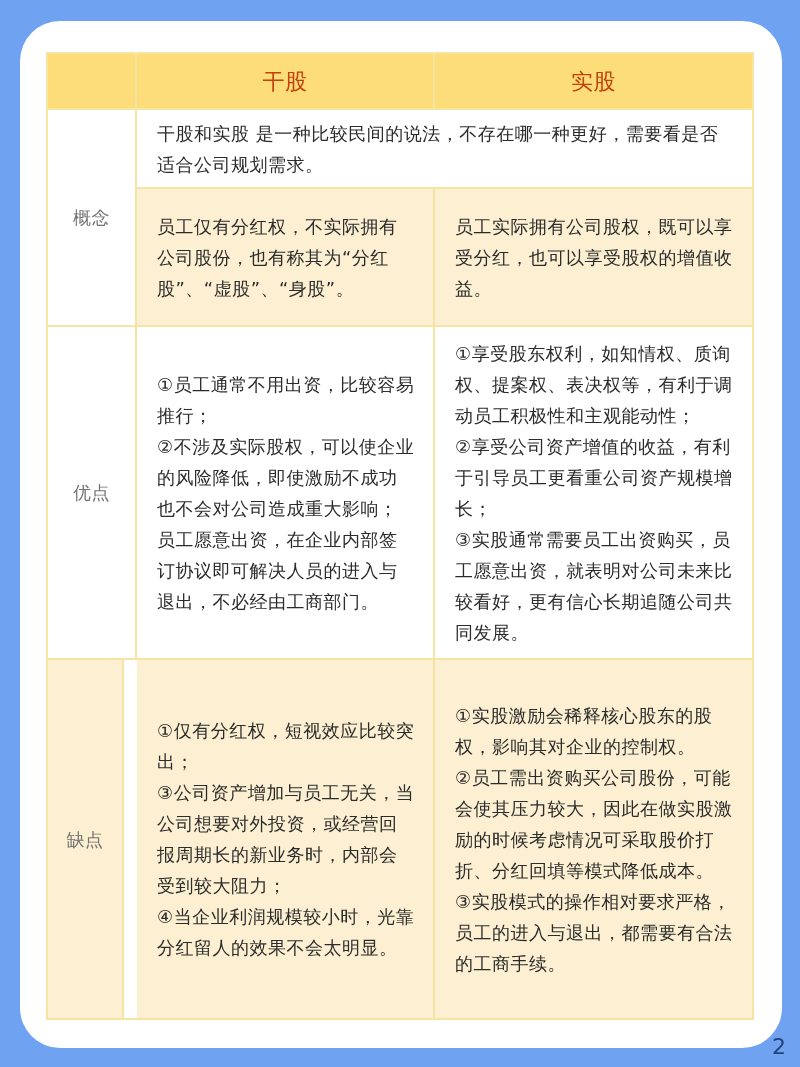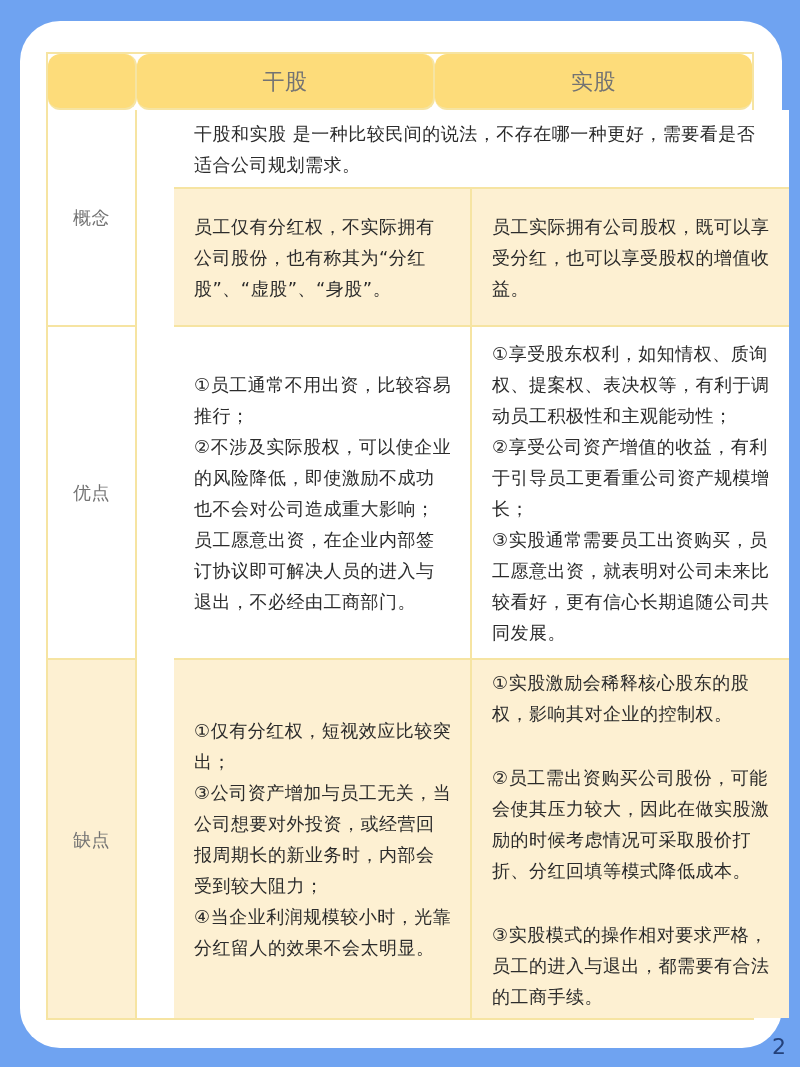--- a/index.html
+++ b/index.html
@@ -18,25 +18,25 @@
   .table {
     position: absolute; left: 46px; top: 52px; width: 708px; height: 968px;
     box-sizing: border-box;
     border: 2px solid #f6e4a2;
   }
   .cell {
     position: absolute; box-sizing: border-box;
     border-right: 2px solid #f6e4a2; border-bottom: 2px solid #f6e4a2;
     font-size: 18px; line-height: 31px; letter-spacing: 0.5px;
   }
-  .hdr { background: #fddc7a; font-size: 22px; display: flex; align-items: center; justify-content: center; color: #737373; border-radius: 12px; }
+  .hdr { background: #fddc7a; font-size: 22px; display: flex; align-items: center; justify-content: center; color: #c2410c; }
   .white { background: #ffffff; }
   .cream { background: #fdf0d2; }
   .label { display: flex; align-items: center; justify-content: center; font-size: 18px; color: #737373; }
-  .txt { padding: 0 18px 0 20px; display: flex; flex-direction: column; justify-content: center; margin-left: 37px; }
+  .txt { padding: 0 18px 0 20px; display: flex; flex-direction: column; justify-content: center; }
   .txt p { margin: 0; }
   .pagenum {
     position: absolute; right: 14px; bottom: 8px;
     font-size: 22px; color: #24417a;
   }
 </style>
 </head>
 <body>
 
 <div class="card"></div>
@@ -63,26 +63,26 @@
     <p>①员工通常不用出资，比较容易推行；</p>
     <p>②不涉及实际股权，可以使企业的风险降低，即使激励不成功也不会对公司造成重大影响；</p>
     <p>员工愿意出资，在企业内部签订协议即可解决人员的进入与退出，不必经由工商部门。</p>
   </div>
   <div class="cell white txt" style="left:387px;top:273px;width:317px;height:333px;border-right:none;">
     <p>①享受股东权利，如知情权、质询权、提案权、表决权等，有利于调动员工积极性和主观能动性；</p>
     <p>②享受公司资产增值的收益，有利于引导员工更看重公司资产规模增长；</p>
     <p>③实股通常需要员工出资购买，员工愿意出资，就表明对公司未来比较看好，更有信心长期追随公司共同发展。</p>
   </div>
 
-  <div class="cell cream label" style="left:0;top:606px;width:89px;height:358px;border-bottom:none;">缺点</div>
+  <div class="cell cream label" style="left:0;top:606px;width:76px;height:358px;border-bottom:none;">缺点</div>
   <div class="cell cream txt" style="left:89px;top:606px;width:298px;height:358px;border-bottom:none;">
     <p>①仅有分红权，短视效应比较突出；</p>
     <p>③公司资产增加与员工无关，当公司想要对外投资，或经营回报周期长的新业务时，内部会受到较大阻力；</p>
     <p>④当企业利润规模较小时，光靠分红留人的效果不会太明显。</p>
   </div>
-  <div class="cell cream txt" style="left:387px;top:606px;width:317px;height:358px;border-right:none;border-bottom:none;gap:33px;">
+  <div class="cell cream txt" style="left:387px;top:606px;width:317px;height:358px;border-right:none;border-bottom:none;">
     <p>①实股激励会稀释核心股东的股权，影响其对企业的控制权。</p>
     <p>②员工需出资购买公司股份，可能会使其压力较大，因此在做实股激励的时候考虑情况可采取股价打折、分红回填等模式降低成本。</p>
     <p>③实股模式的操作相对要求严格，员工的进入与退出，都需要有合法的工商手续。</p>
   </div>
 </div>
 
 <div class="pagenum">2</div>
 
 </body></html>

